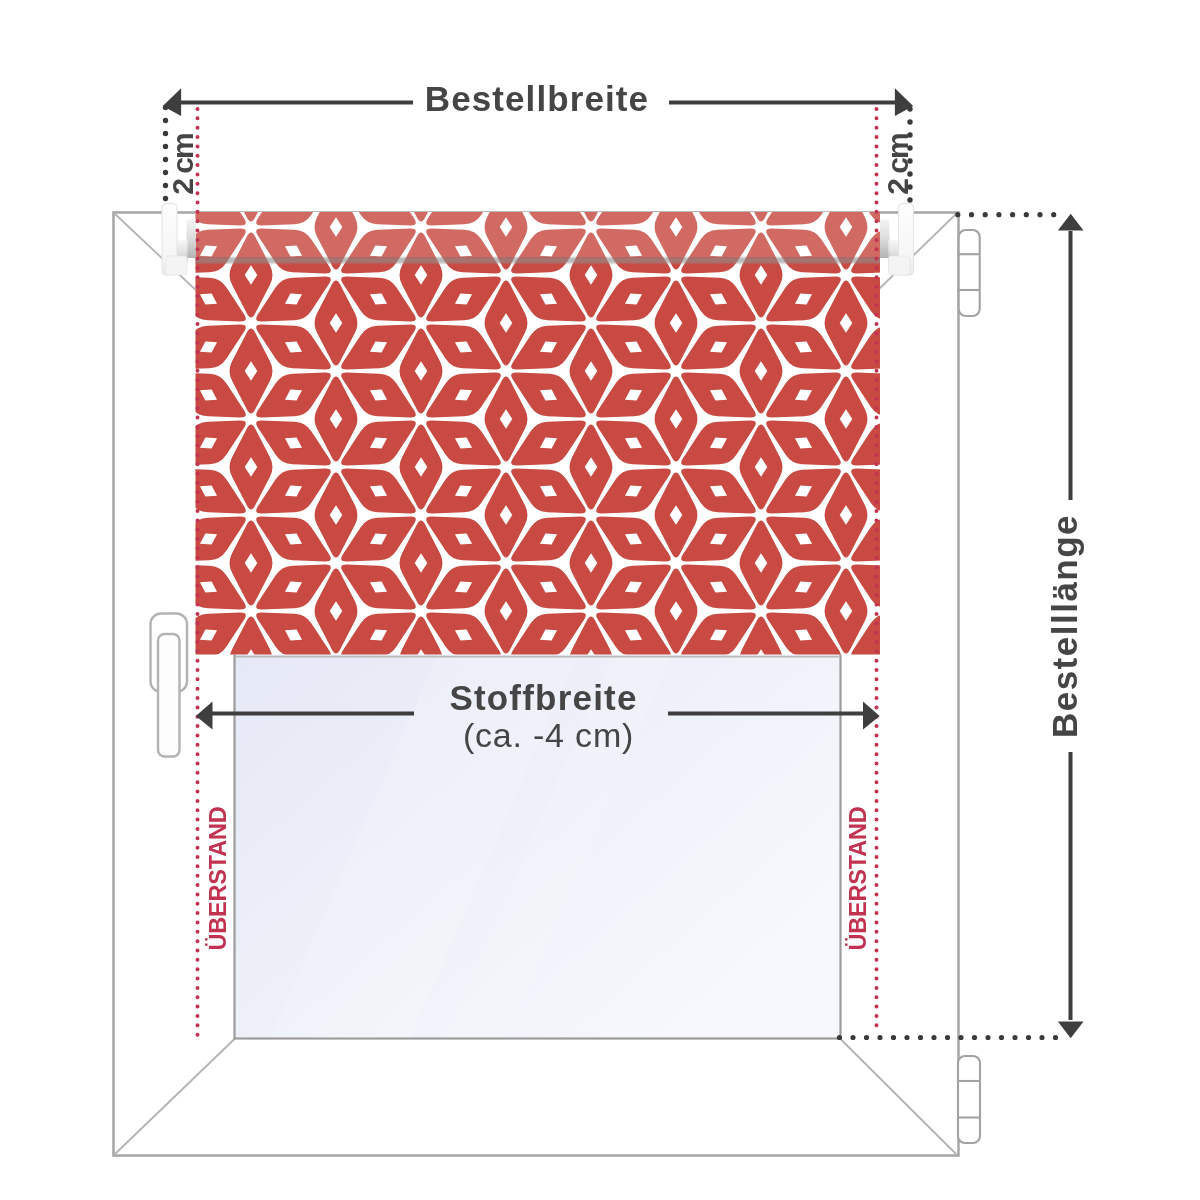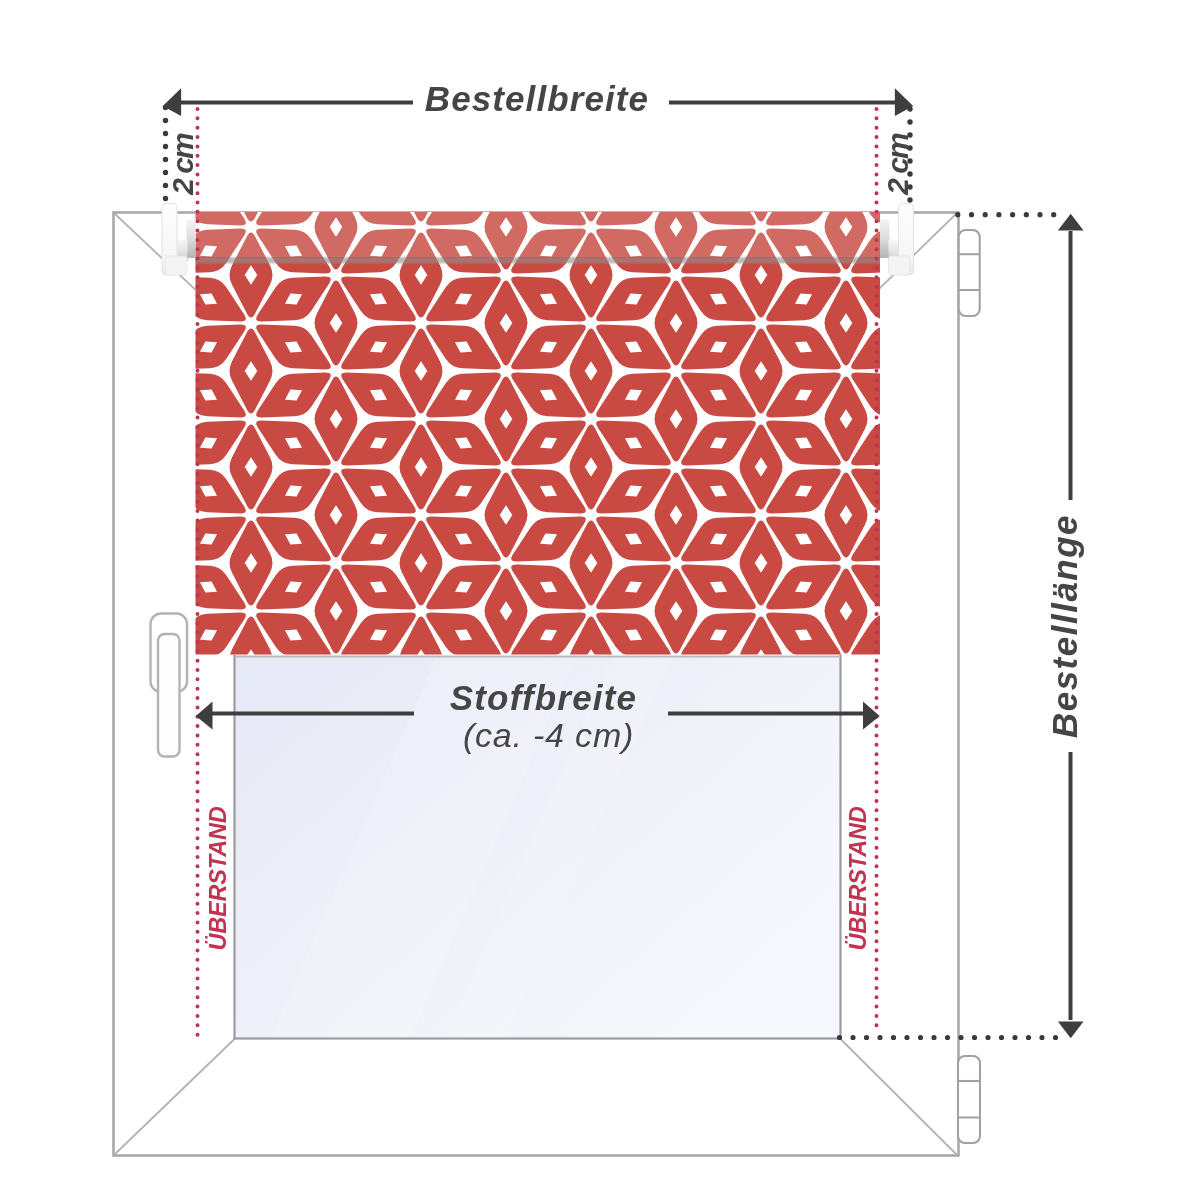--- a/index.html
+++ b/index.html
@@ -1,16 +1,16 @@
 <!DOCTYPE html>
 <html><head>
 <meta charset="utf-8">
 <style>
   html,body{margin:0;padding:0;background:#ffffff;}
-  .wrap{width:1200px;height:1200px;position:relative;overflow:hidden;background:#15803d;font-style:italic;}
+  .wrap{width:1200px;height:1200px;position:relative;overflow:hidden;background:#15803d;}
   text{font-family:"Liberation Sans",sans-serif;}
 </style>
 </head>
 <body>
 <div class="wrap">
 <svg width="1200" height="1200" viewBox="0 0 1200 1200">
   <defs>
     <g id="rh">
       <path d="M-4.13,-38.50Q0.00,-46.50 4.13,-38.50L18.95,-9.77Q24.00,0.00 18.95,9.77L4.13,38.50Q0.00,46.50 -4.13,38.50L-18.95,9.77Q-24.00,0.00 -18.95,-9.77L-4.13,-38.50Z" fill="#c84a42"></path>
       <path d="M0,-9.8 L6.3,0 L0,9.8 L-6.3,0 Z" fill="#ffffff"></path>

